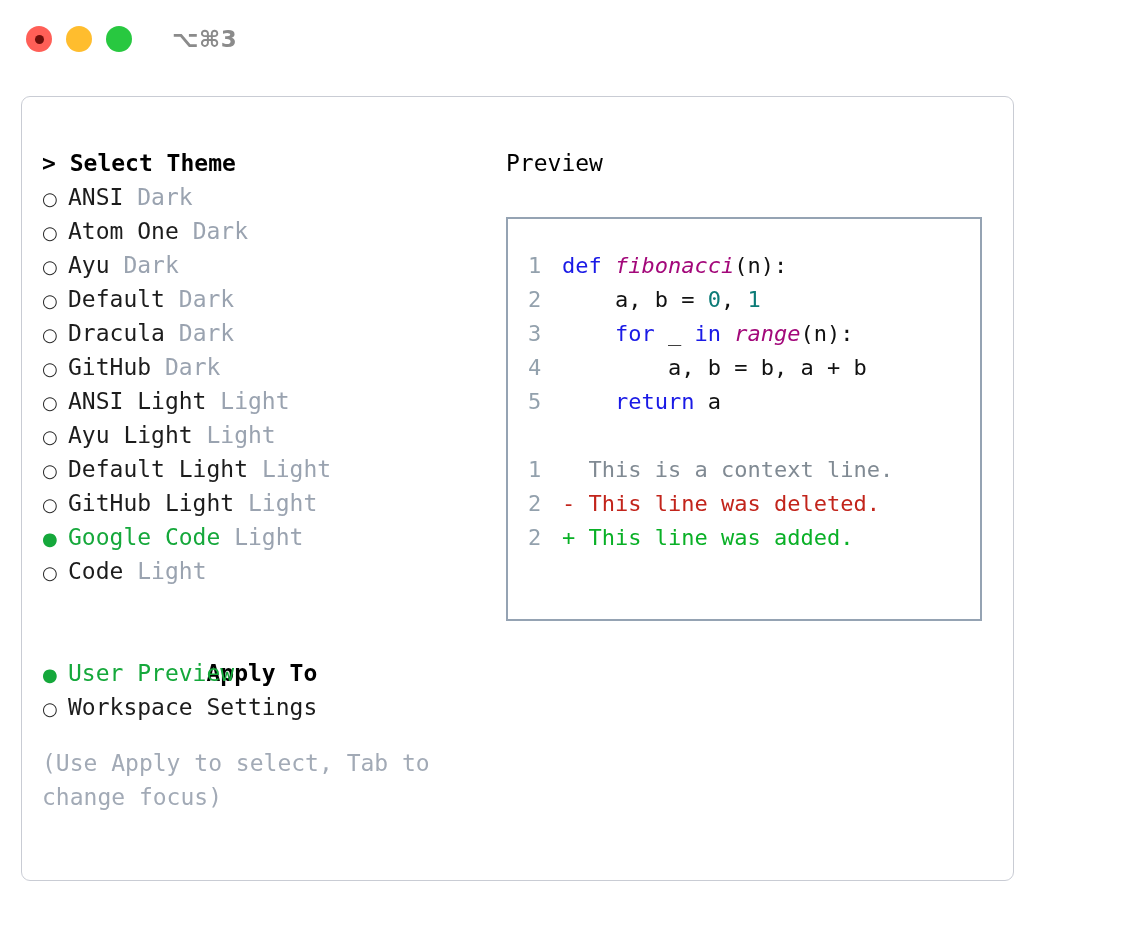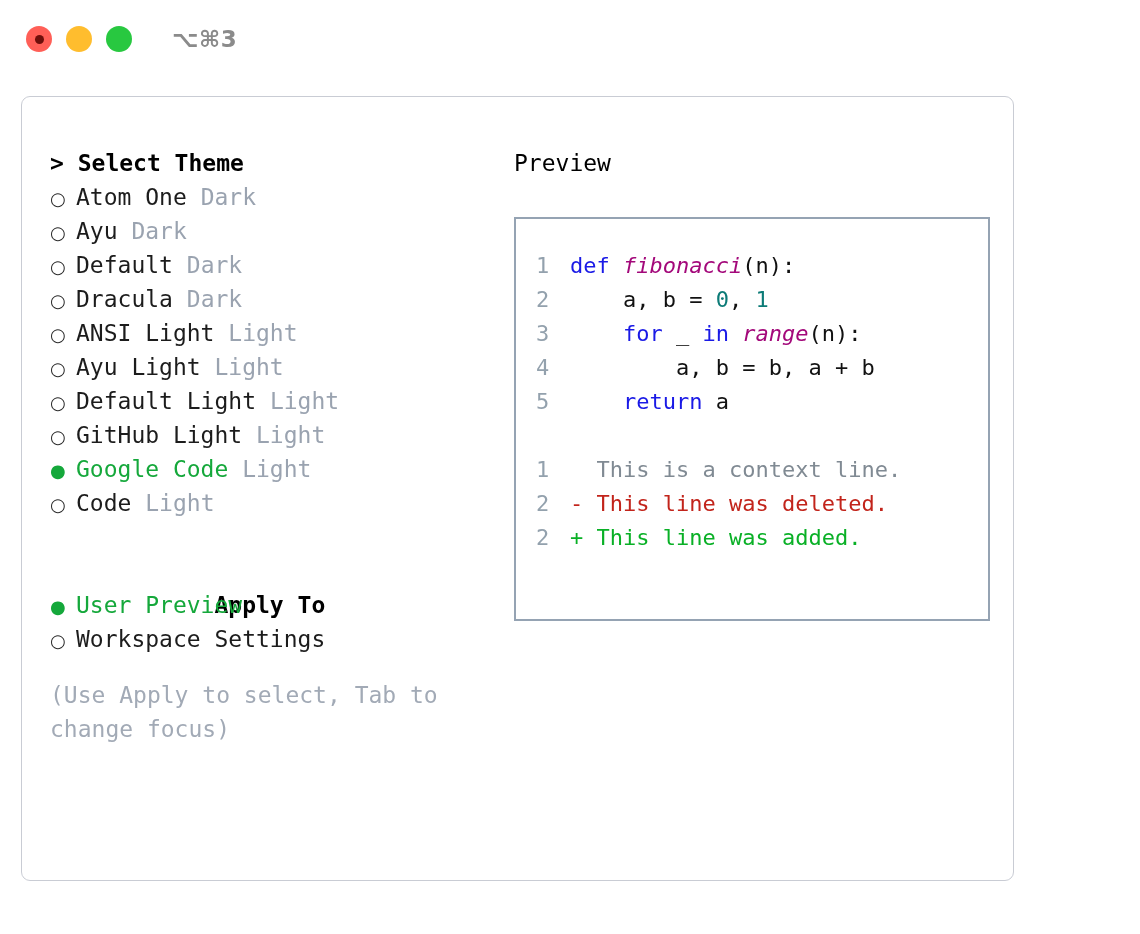--- a/index.html
+++ b/index.html
@@ -80,21 +80,21 @@
     width: 993px;
     height: 785px;
     border: 1px solid #c9ccd4;
     border-radius: 9px;
     box-sizing: border-box;
     background: #ffffff;
   }
 
   .columns {
     position: absolute;
-    left: 12px; top: 0;
+    left: 4px; top: 0;
     width: 100%; height: 100%;
   }
 
   
   .left-col {
     position: absolute;
     left: 16px;
     top: 49px;
     width: 460px;
   }
@@ -195,24 +195,26 @@
     </div>
     <div class="shortcut">⌥⌘3</div>
   </div>
 
   <div class="panel">
     <div class="columns">
 
       <div class="left-col">
         <div class="row header">&gt; Select Theme</div>
         <div id="theme-list">
+            <div class="row"><span class="marker bullet-empty">○</span><span>ANSI </span><span class="tag">Dark</span></div>
             <div class="row"><span class="marker bullet-empty">○</span><span>Atom One </span><span class="tag">Dark</span></div>
             <div class="row"><span class="marker bullet-empty">○</span><span>Ayu </span><span class="tag">Dark</span></div>
             <div class="row"><span class="marker bullet-empty">○</span><span>Default </span><span class="tag">Dark</span></div>
             <div class="row"><span class="marker bullet-empty">○</span><span>Dracula </span><span class="tag">Dark</span></div>
+            <div class="row"><span class="marker bullet-empty">○</span><span>GitHub </span><span class="tag">Dark</span></div>
             <div class="row"><span class="marker bullet-empty">○</span><span>ANSI Light </span><span class="tag">Light</span></div>
             <div class="row"><span class="marker bullet-empty">○</span><span>Ayu Light </span><span class="tag">Light</span></div>
             <div class="row"><span class="marker bullet-empty">○</span><span>Default Light </span><span class="tag">Light</span></div>
             <div class="row"><span class="marker bullet-empty">○</span><span>GitHub Light </span><span class="tag">Light</span></div>
             <div class="row"><span class="marker bullet-filled">●</span><span class="label-sel">Google Code </span><span class="tag">Light</span></div>
             <div class="row"><span class="marker bullet-empty">○</span><span>Code </span><span class="tag">Light</span></div>
           </div>
 
         <div class="spacer-row"></div>
 

